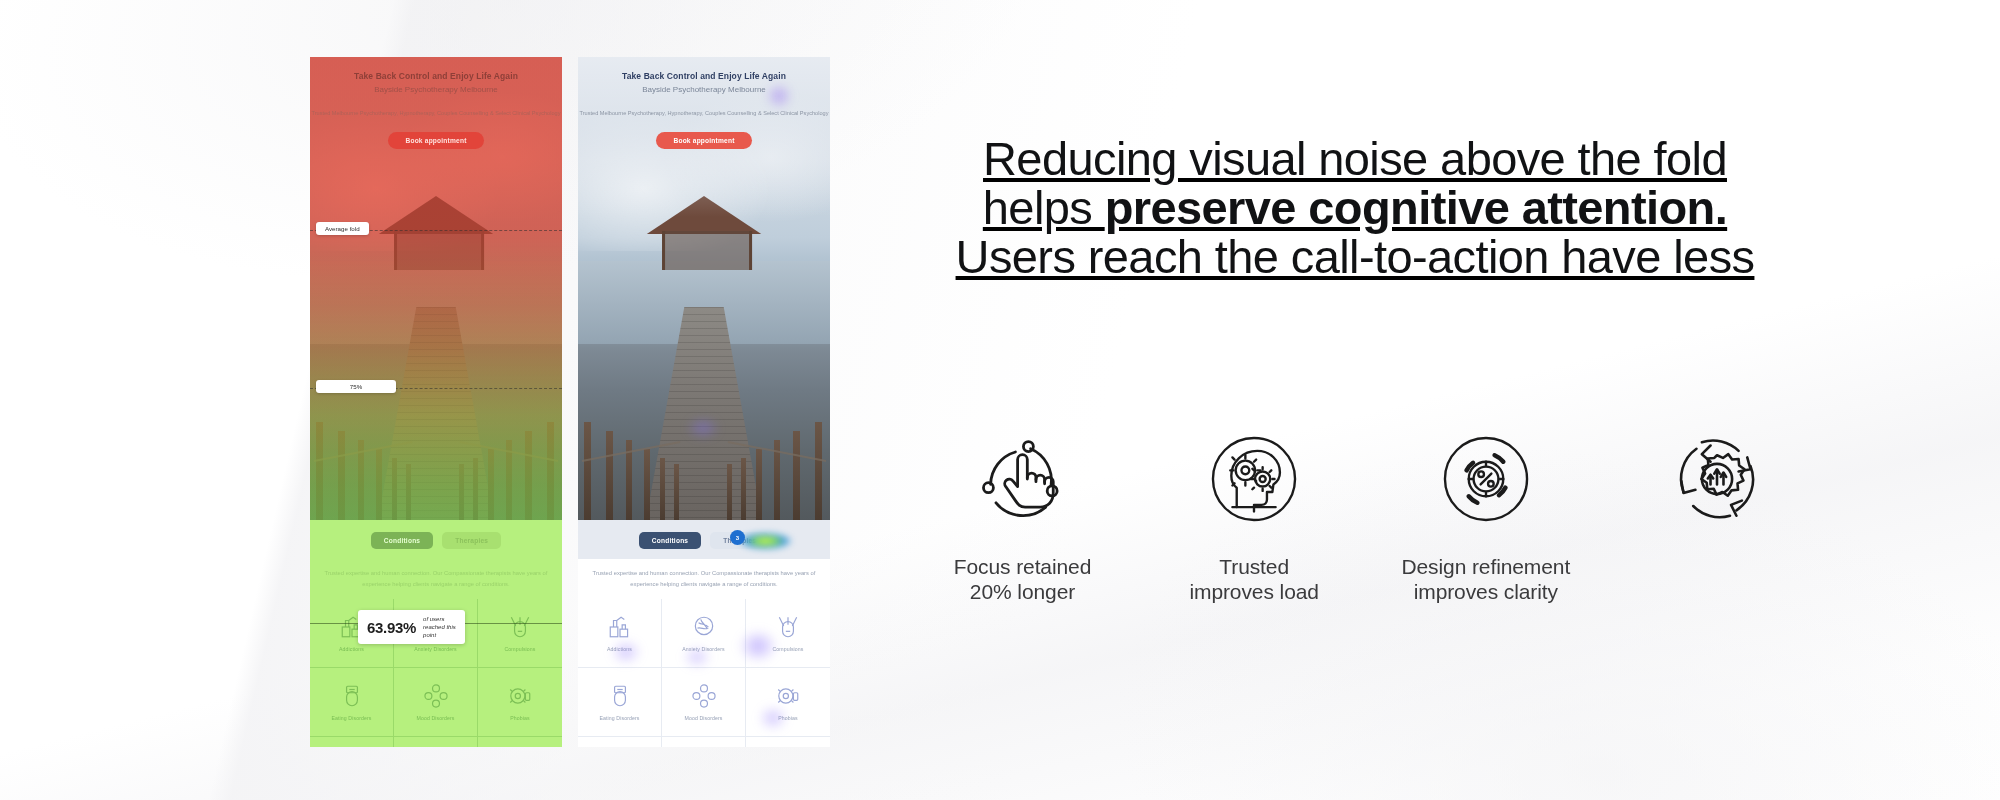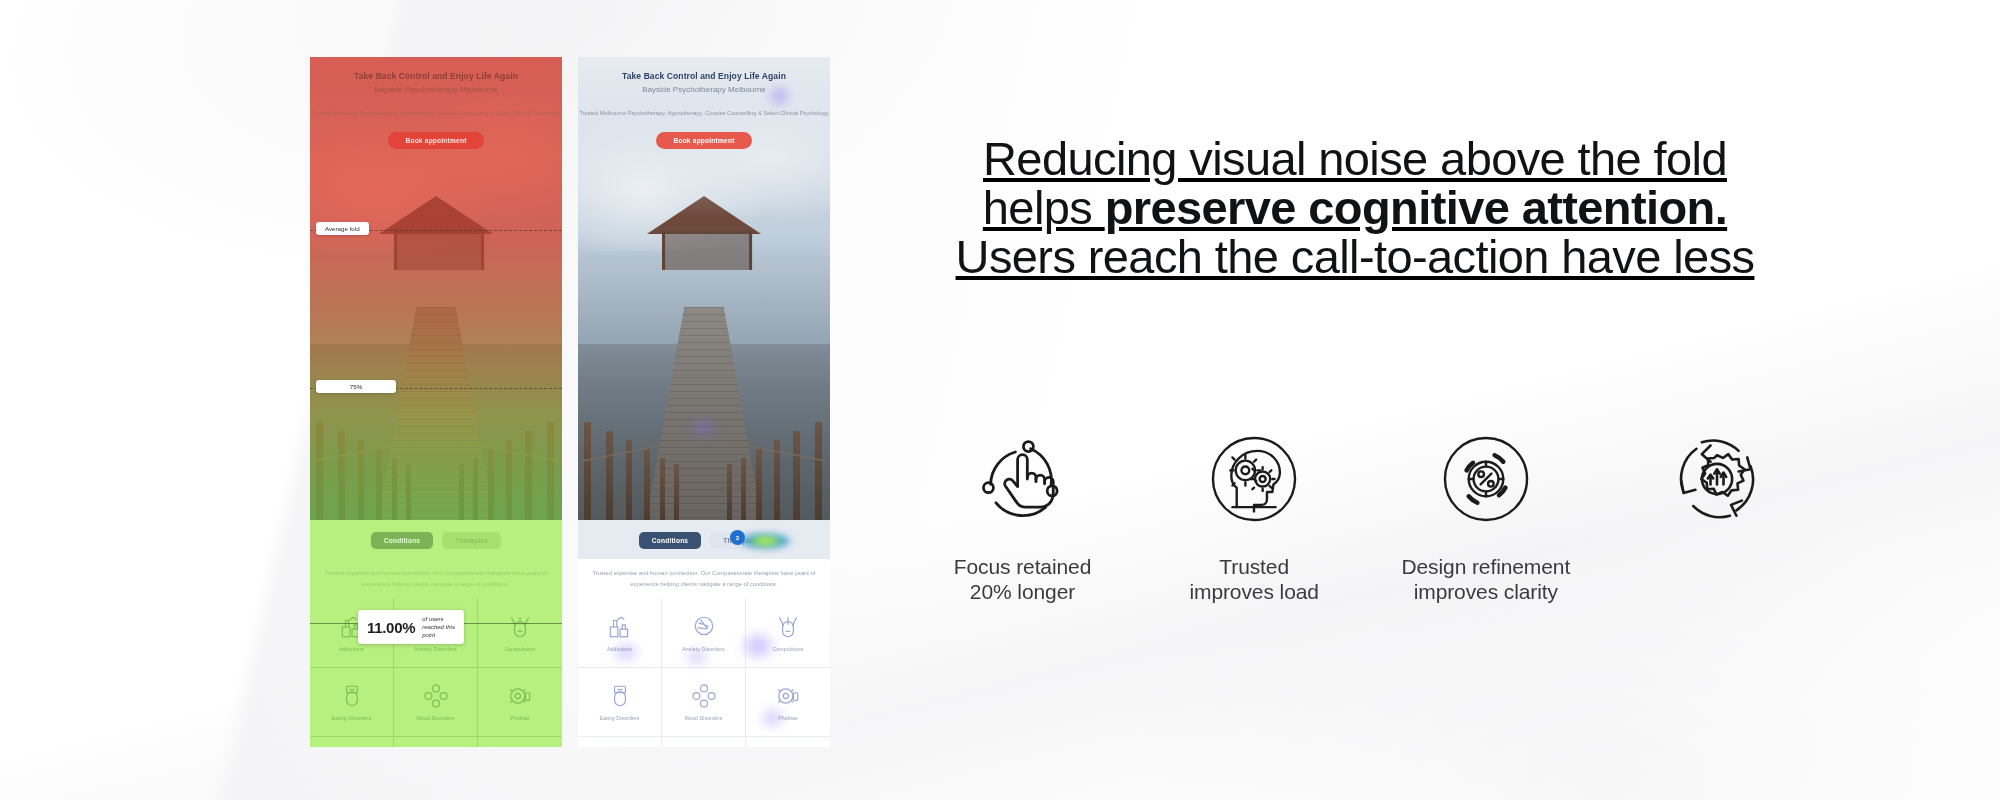--- a/index.html
+++ b/index.html
@@ -364,21 +364,21 @@
           </div>
           <div class="cell">
             
             
           </div>
         </div>
       </div>
 
       <div class="stat-line"></div>
       <div class="stat-tip">
-        <span class="pct">11.00%</span>
+        <span class="pct">63.93%</span>
         <span class="txt">
           <span>of users</span><br>
           <span>reached this</span><br>
           <span>point</span>
         </span>
       </div>
     </div>
   </div>
 
   <div class="phone right">

